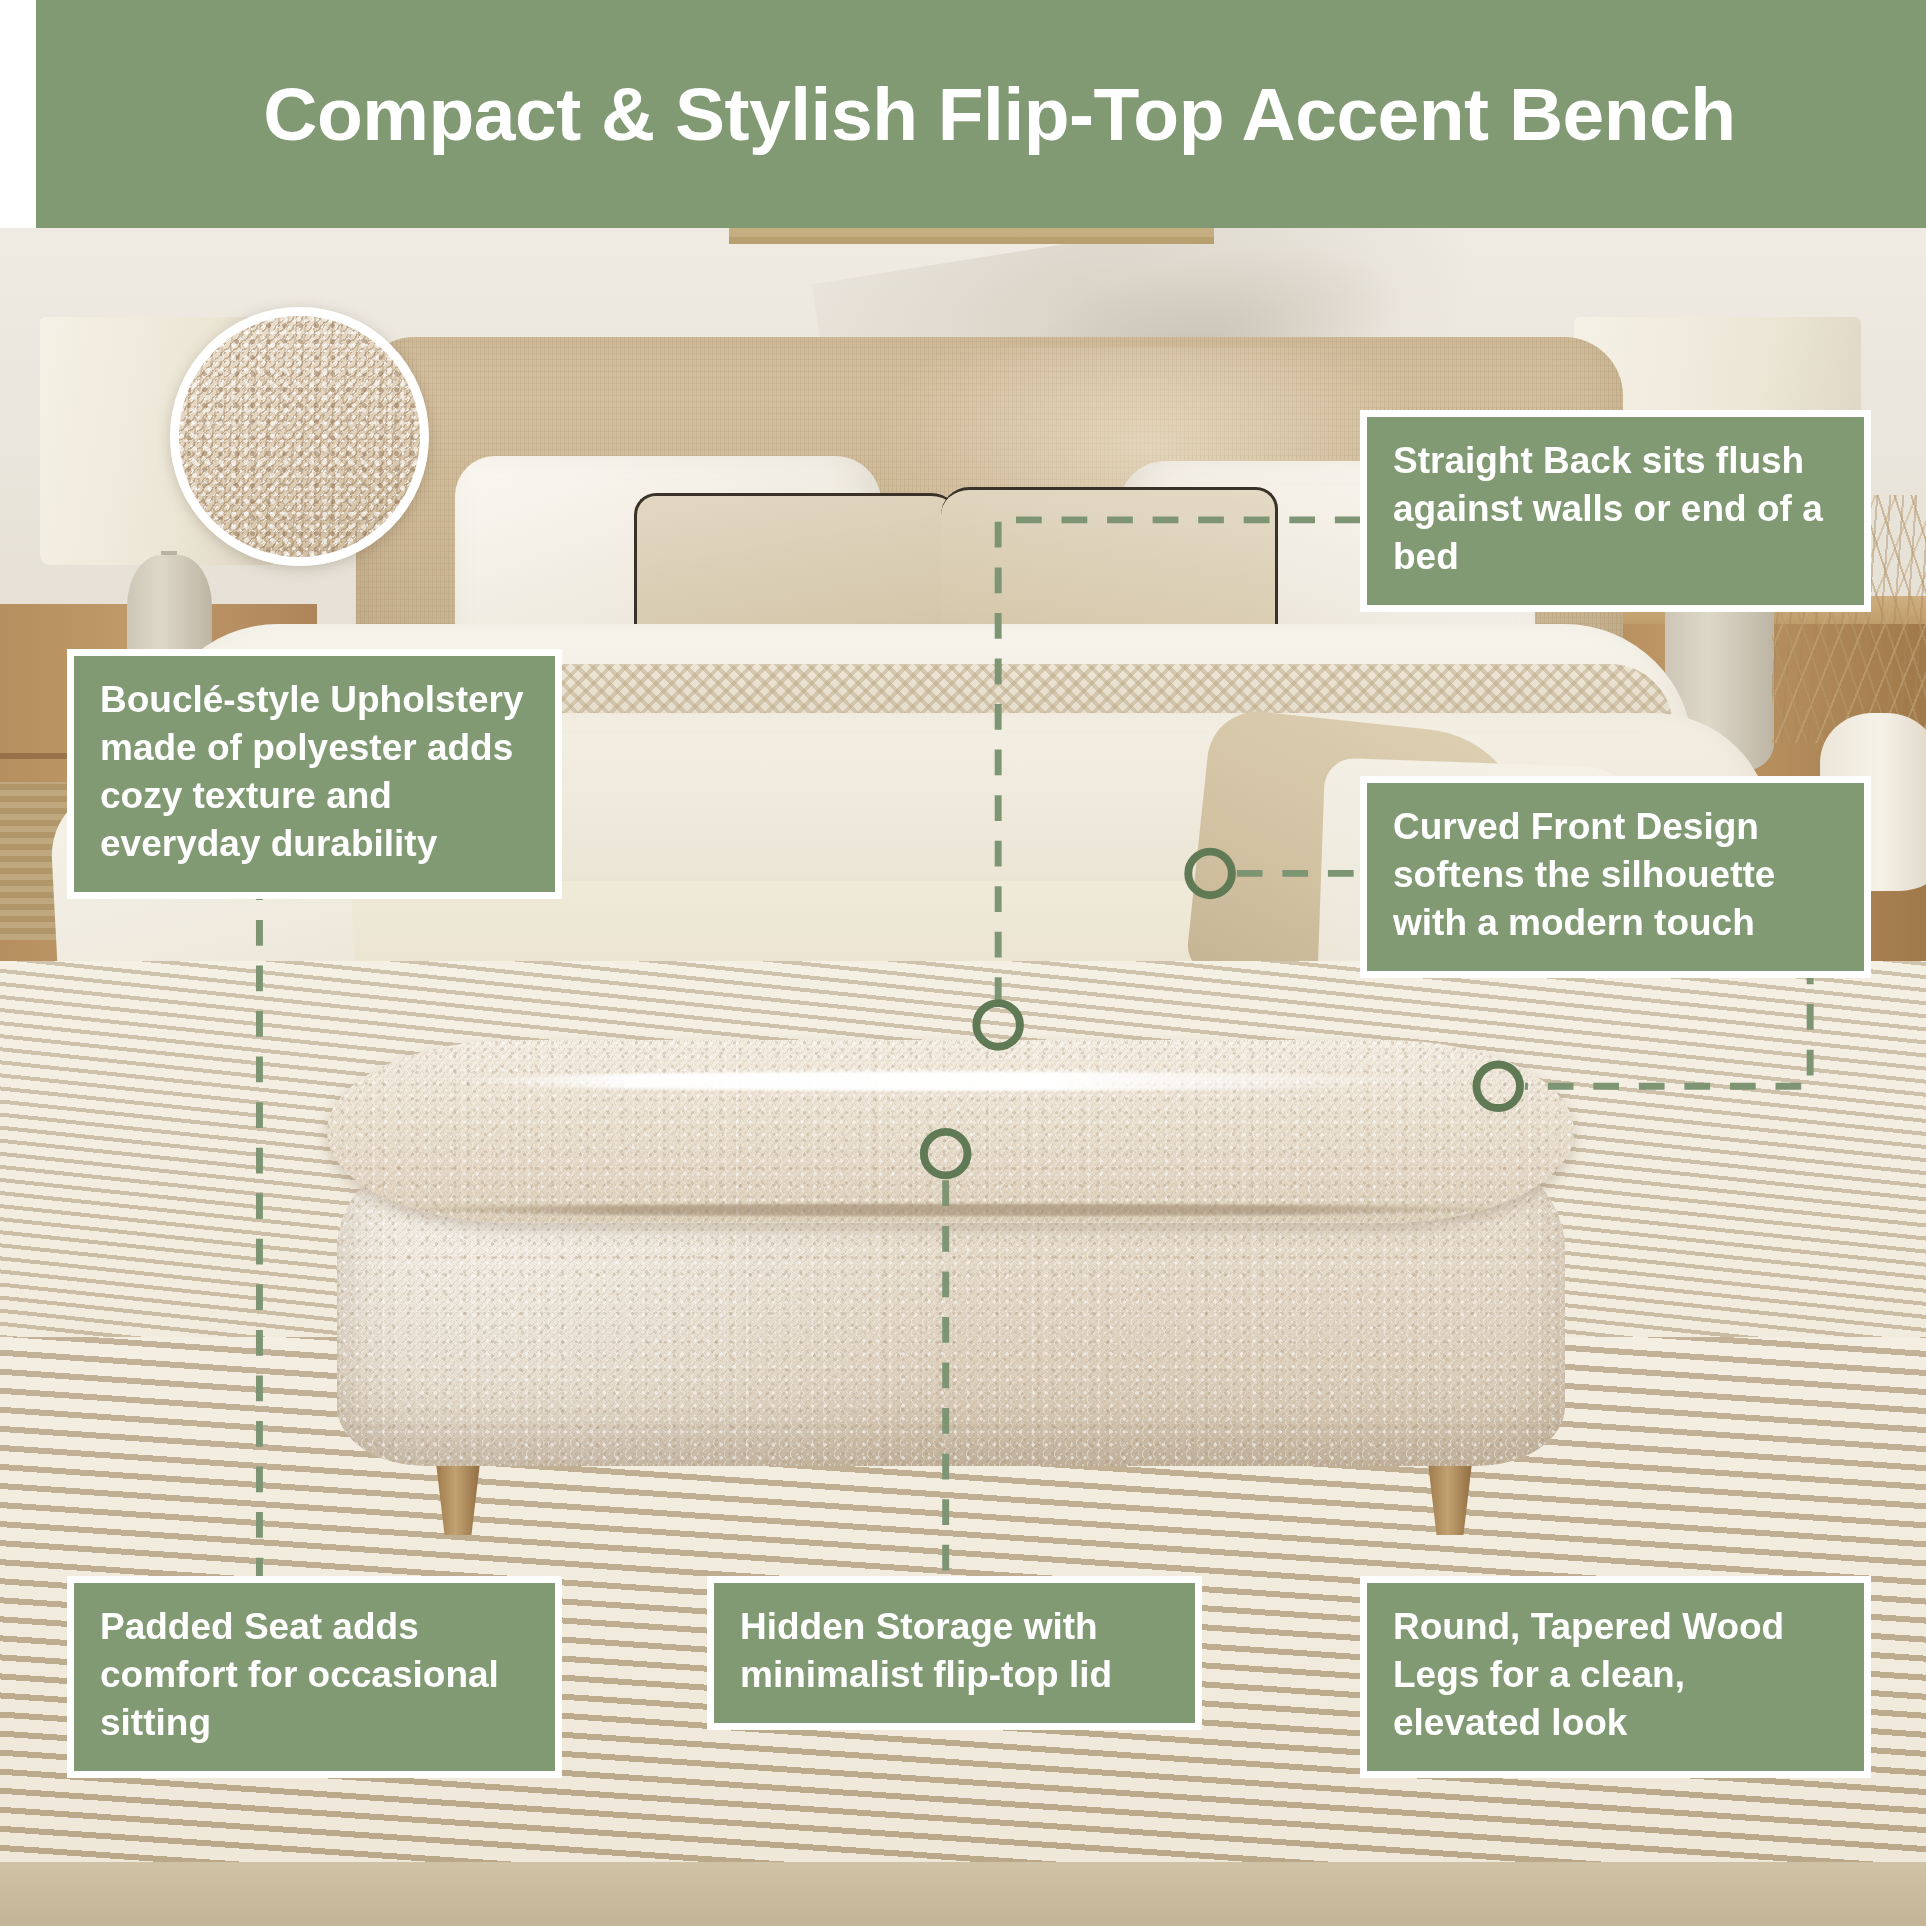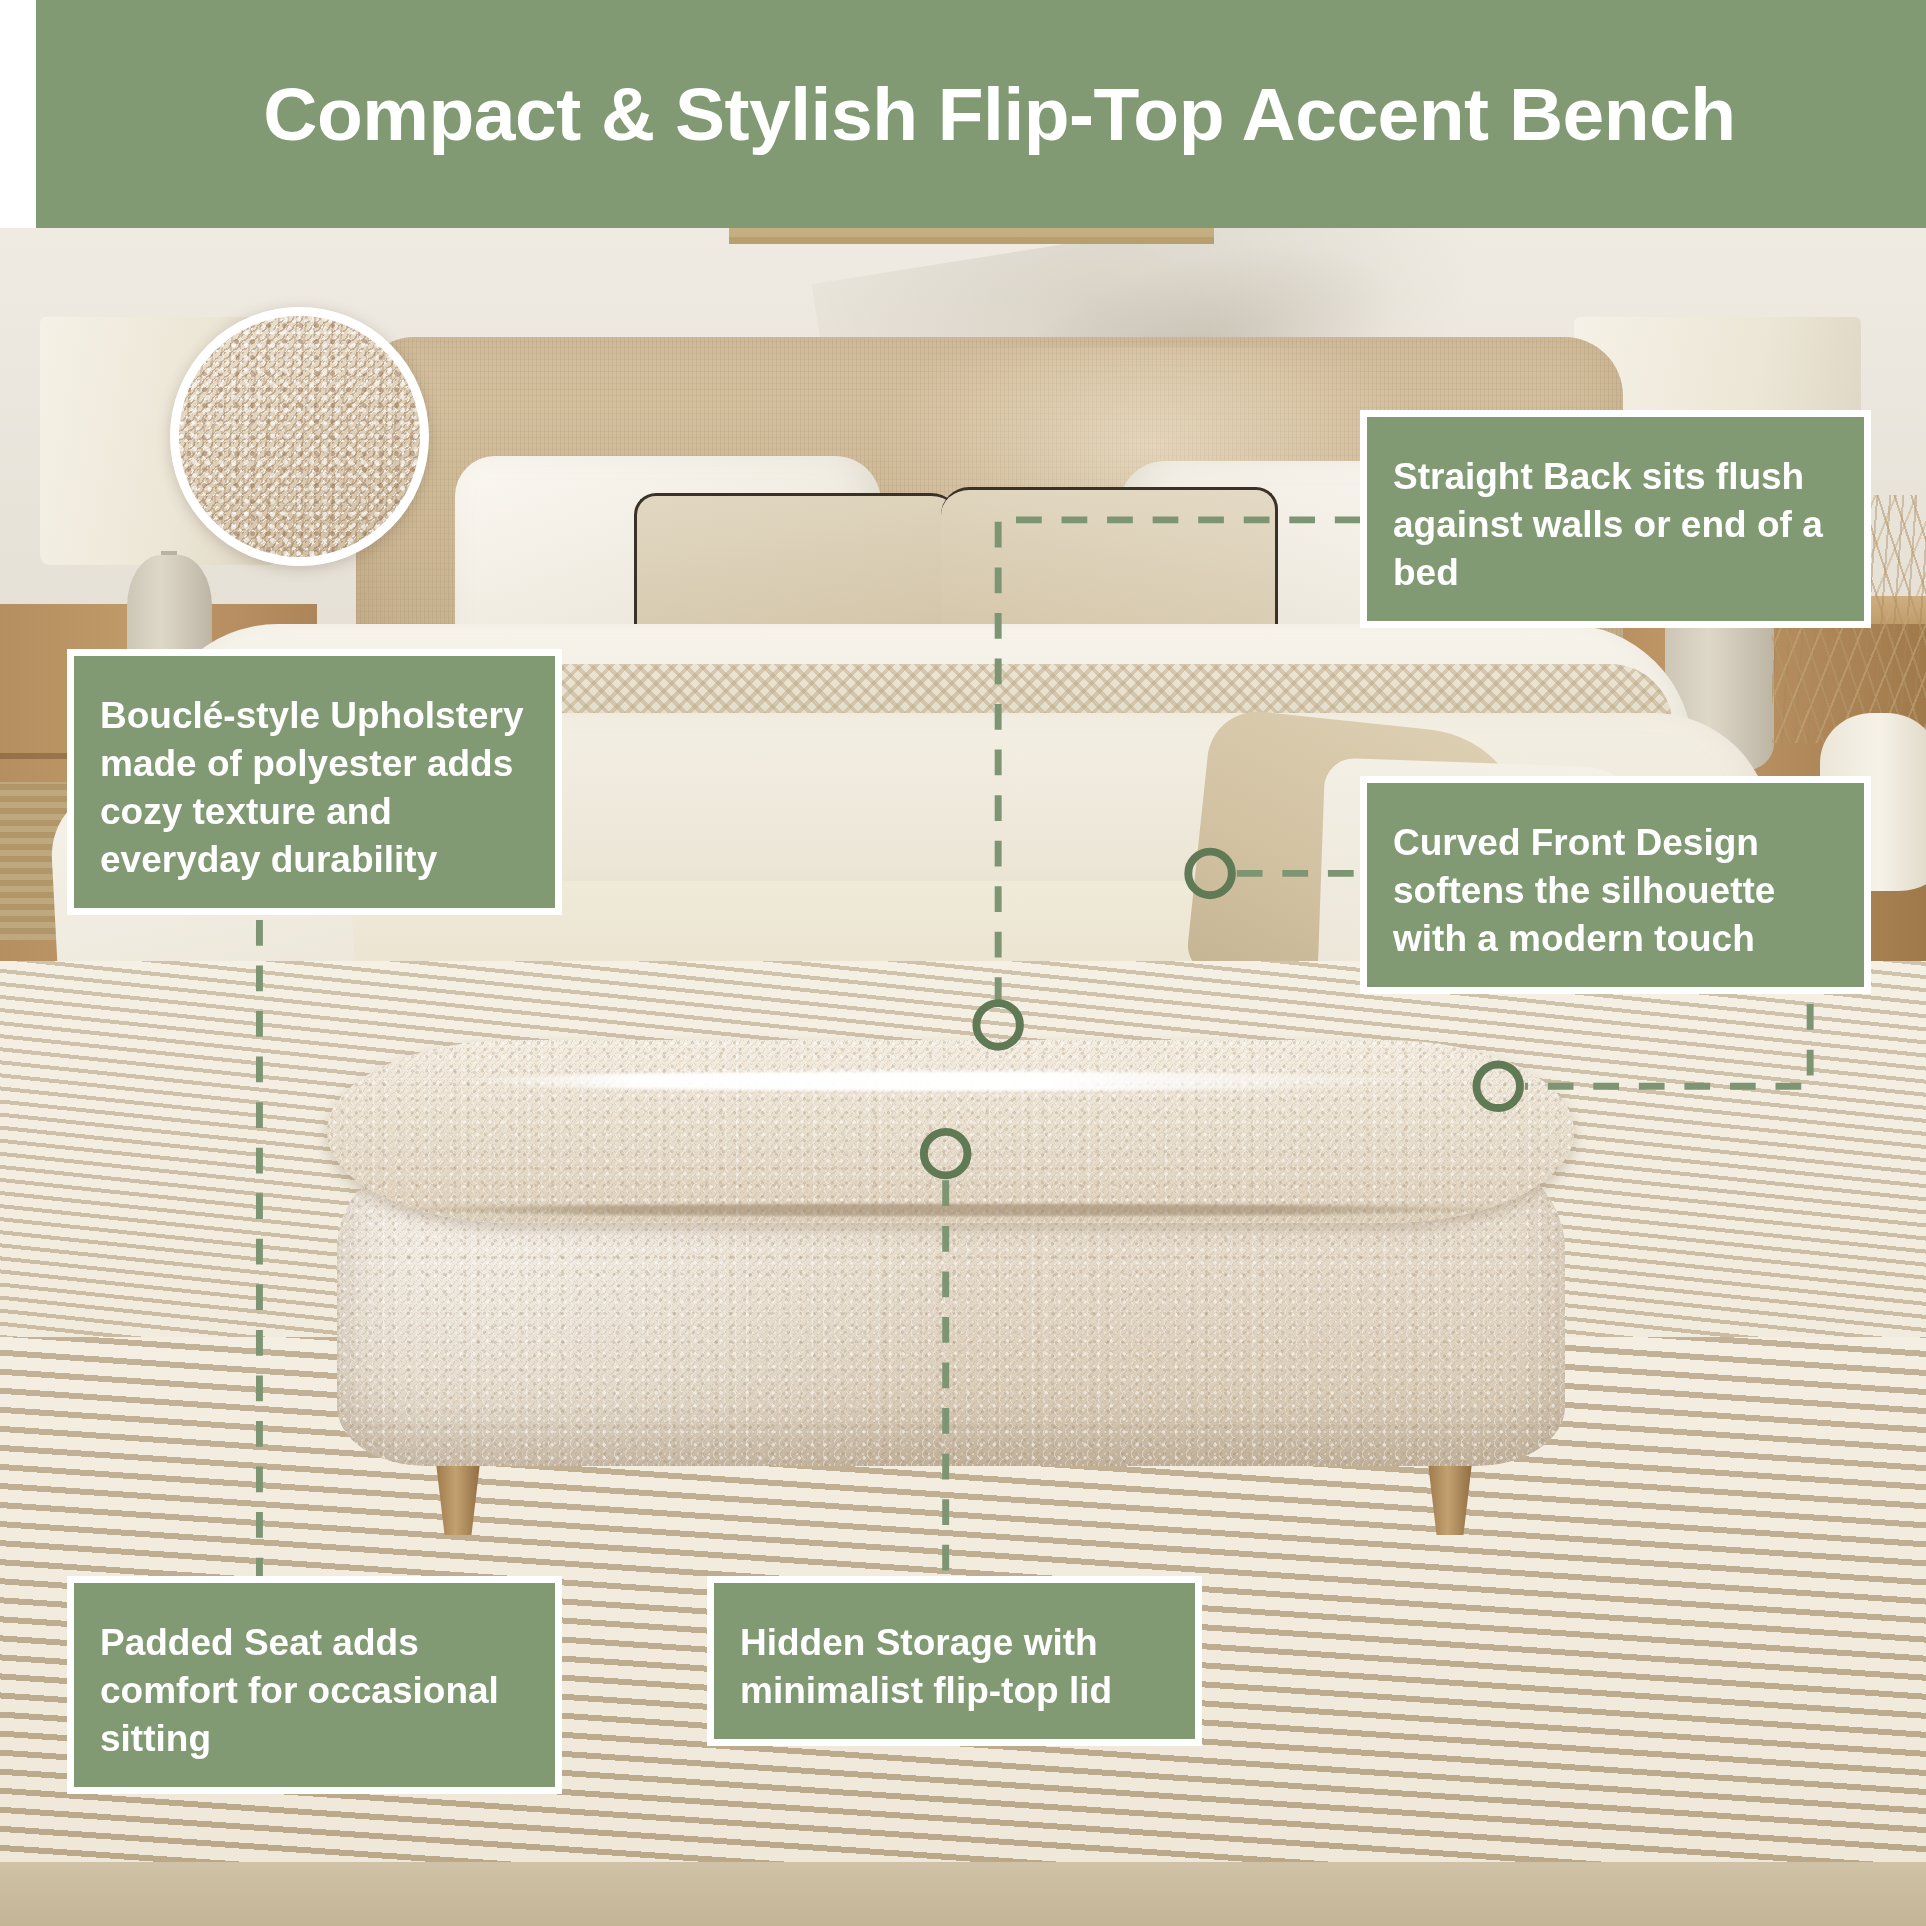--- a/index.html
+++ b/index.html
@@ -338,21 +338,21 @@
     z-index: 28;
     pointer-events: none;
   }
 
   
   .callout {
     position: absolute;
     background: #819A74;
     border: 7px solid #ffffff;
     color: #ffffff;
-    padding: 36px 26px 24px 26px;
+    padding: 20px 26px 24px 26px;
     z-index: 35;
     line-height: 1.30;
     font-size: 37px;
     font-weight: 600;
     font-family: "Liberation Sans", sans-serif;
   }
   .callout b { font-weight: 700; }
 
   #co-straight-back { left: 1360px; top: 410px;  width: 511px; }
   #co-boucle       { left: 67px;   top: 649px;   width: 495px; }
@@ -476,15 +476,18 @@
   </div>
 
   <div class="callout" id="co-storage">
     <b>Hidden Storage</b><span> with minimalist flip-top lid</span>
   </div>
 
   <div class="callout" id="co-padded">
     <b>Padded Seat</b><span> adds comfort for occasional sitting</span>
   </div>
 
+  <div class="callout" id="co-legs">
+    <b>Round, Tapered Wood Legs</b><span> for a clean, elevated look</span>
+  </div>
 
 </div>
 
 
 </body></html>

